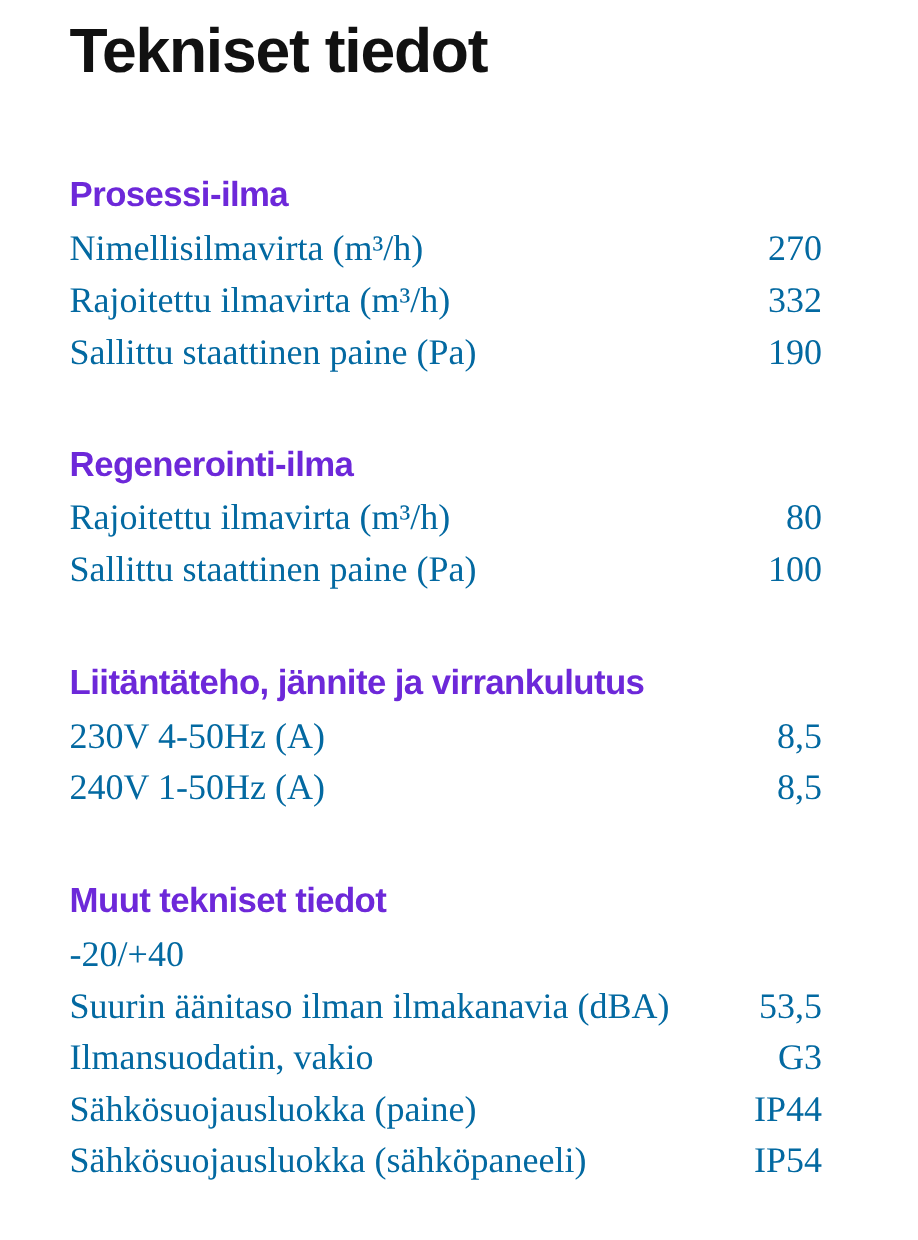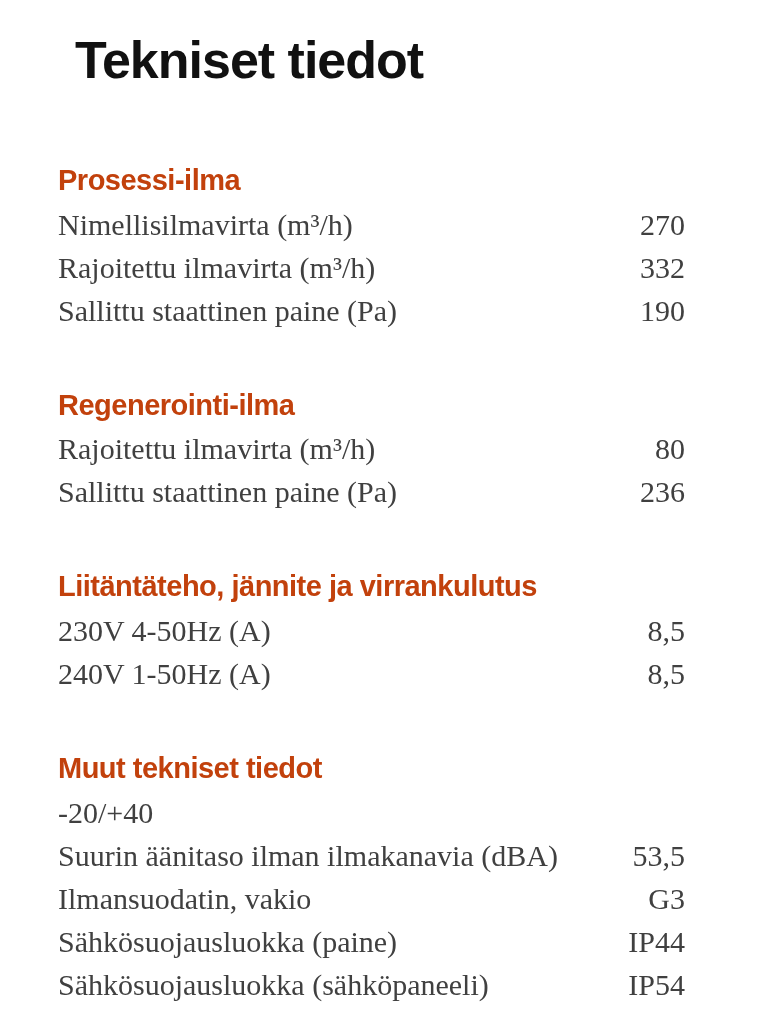--- a/index.html
+++ b/index.html
@@ -11,51 +11,51 @@
     position: relative;
     width: 765px;
     height: 1033px;
     background: #ffffff;
     color: #1a1a1a;
     overflow: hidden;
     box-sizing: border-box;
     padding: 14px 80px 0 58px;
   }
   .title {
-    margin: 17px;
+    margin: 0;
     font-family: "Liberation Sans", sans-serif;
     font-weight: 700;
     font-size: 52px;
     line-height: 1.15;
     letter-spacing: -1px;
     color: #111111;
   }
   .section {
     margin-top: 56px;
   }
   .section-first {
     margin-top: 72px;
   }
   .section-heading {
     margin: 0 0 5px 0;
     font-family: "Liberation Sans", sans-serif;
     font-weight: 700;
     font-size: 29px;
     line-height: 1.2;
     letter-spacing: -0.5px;
-    color: #c2410c;
+    color: #6d28d9;
   }
   .spec-row {
     display: flex;
     justify-content: space-between;
     align-items: baseline;
     font-family: "Liberation Serif", serif;
     font-size: 30px;
     line-height: 43px;
-    color: #404040;
+    color: #0369a1;
   }
   .spec-label {
     white-space: nowrap;
   }
   .spec-value {
     white-space: nowrap;
     text-align: right;
   }
 </style>
 </head>
@@ -82,21 +82,21 @@
   </section>
 
   <section class="section">
     <h2 class="section-heading">Regenerointi-ilma</h2>
     <div class="spec-row">
       <span class="spec-label">Rajoitettu ilmavirta (m³/h)</span>
       <span class="spec-value">80</span>
     </div>
     <div class="spec-row">
       <span class="spec-label">Sallittu staattinen paine (Pa)</span>
-      <span class="spec-value">236</span>
+      <span class="spec-value">100</span>
     </div>
   </section>
 
   <section class="section">
     <h2 class="section-heading">Liitäntäteho, jännite ja virrankulutus</h2>
     <div class="spec-row">
       <span class="spec-label">230V 4-50Hz (A)</span>
       <span class="spec-value">8,5</span>
     </div>
     <div class="spec-row">

